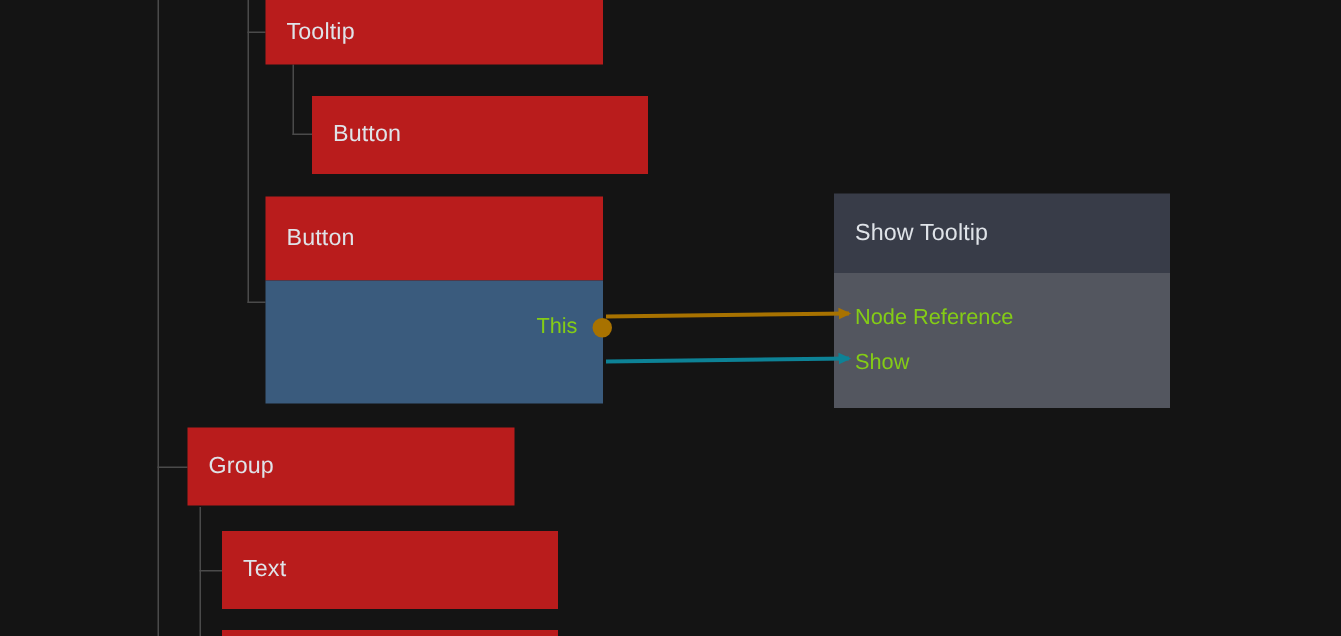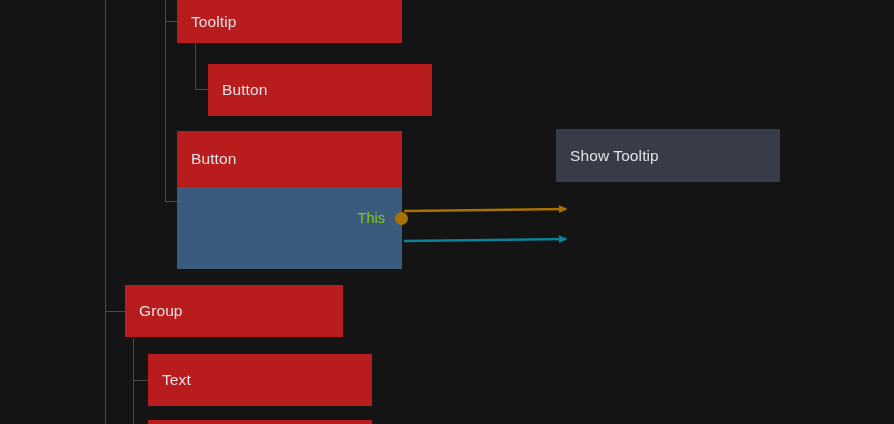--- a/index.html
+++ b/index.html
@@ -132,20 +132,28 @@
     <div class="node-body" style="height:82px;">
       <div class="socket-row out" style="top:21px;">
         <span class="socket-label">This</span>
         <span class="socket-dot" style="background:#a87200;"></span>
       </div>
     </div>
   </div>
 
   <div class="node gray" style="left:556px; top:129px; width:224px; height:143px;">
     <div class="node-header">Show Tooltip</div>
+    <div class="node-body" style="height:90px;">
+      <div class="socket-row in" style="top:20px;">
+        <span class="socket-label">Node Reference</span>
+      </div>
+      <div class="socket-row in" style="top:50px;">
+        <span class="socket-label">Show</span>
+      </div>
+    </div>
   </div>
 
   <div class="node blue" style="left:148px; top:354px; width:224px; height:52px;">
     <div class="node-header" style="height:52px;">Text</div>
   </div>
 
   <div class="node blue" style="left:125px; top:285px; width:218px; height:52px;">
     <div class="node-header" style="height:52px;">Group</div>
   </div>
 

